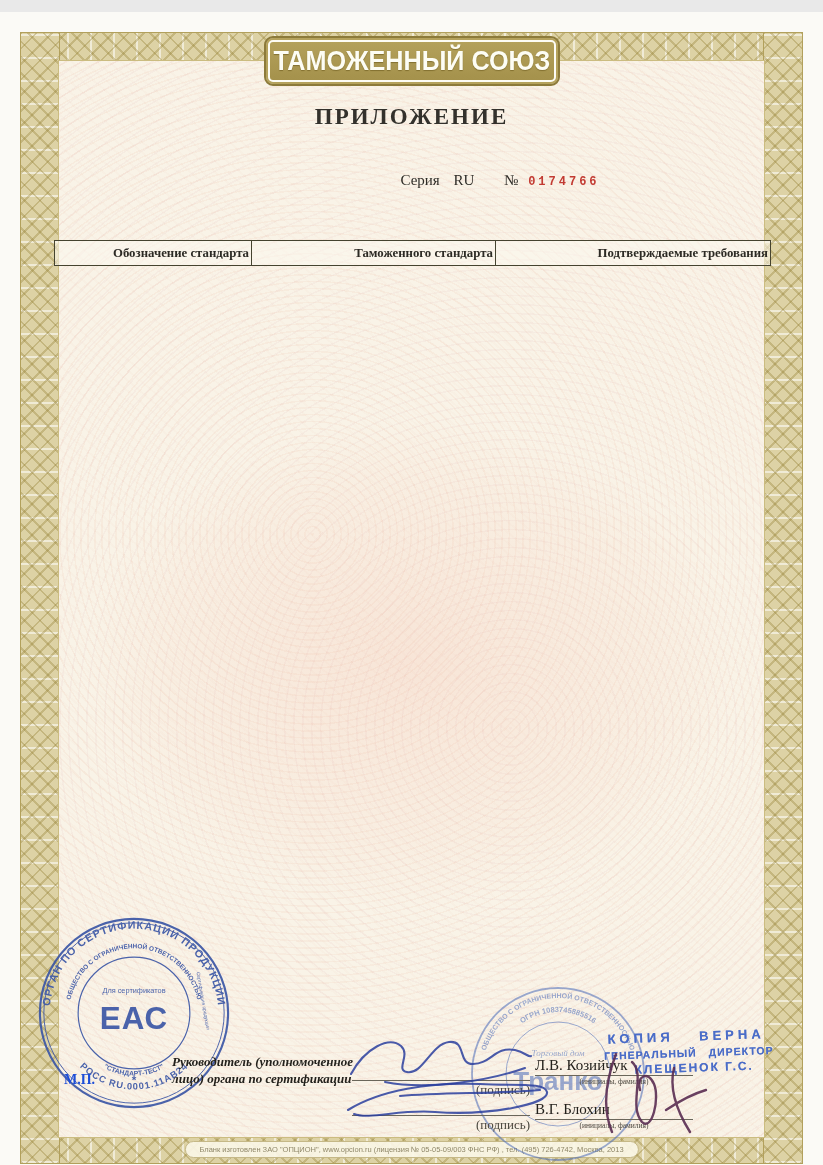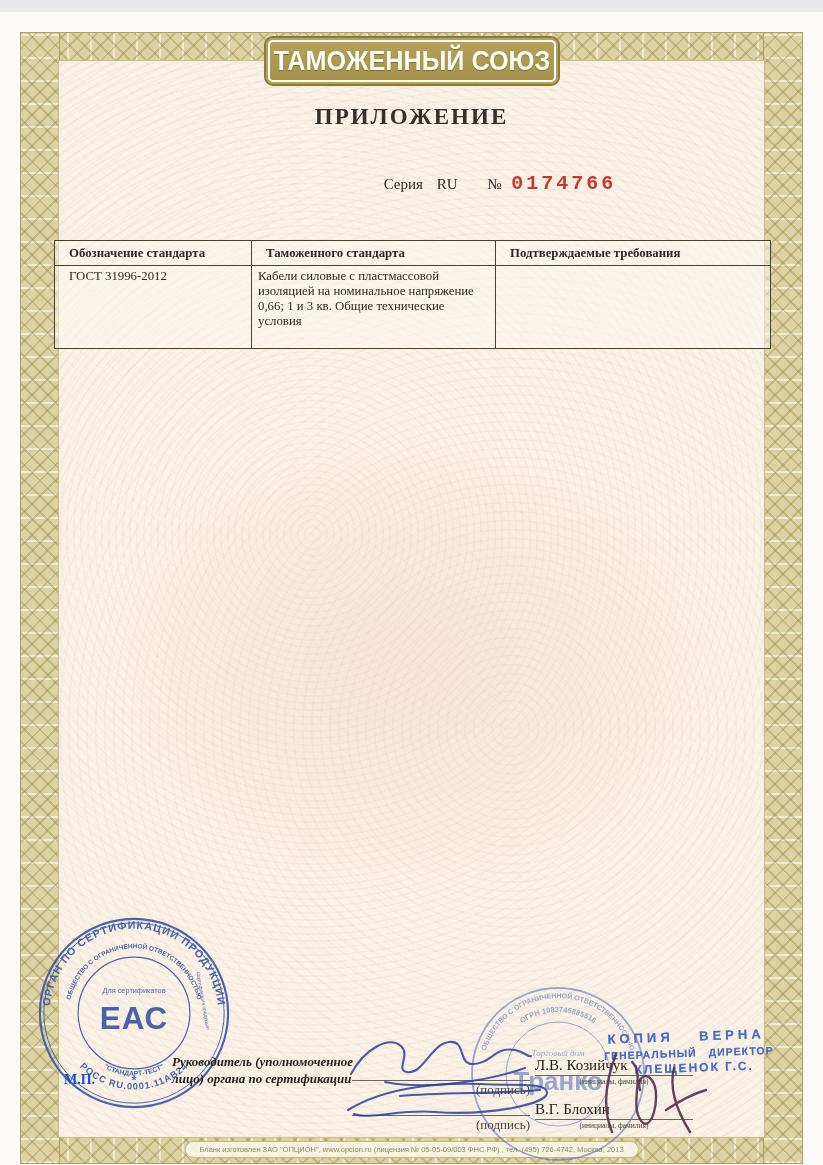--- a/index.html
+++ b/index.html
@@ -47,30 +47,30 @@
   .abs{position:absolute;}
   .center{left:0;right:0;text-align:center;}
   .title{top:92px;font-size:23px;font-weight:bold;letter-spacing:2px;color:#33312c;z-index:2;}
   .cert-line{top:134px;font-size:15.5px;color:#2e2c27;z-index:2;}
   .cert-line .lbl{font-weight:bold;letter-spacing:.4px;}
   .cert-line .no{font-weight:bold;margin-left:8px;}
   .cert-line .val{margin-left:10px;padding:0 42px 1px 6px;border-bottom:1px solid #5a564c;}
   .series-line{top:160px;left:300px;width:400px;text-align:center;font-size:15px;color:#2e2c27;z-index:2;}
   .series-line .reg{margin-left:10px;}
   .series-line .sign{margin-left:26px;}
-  .series-line .num{font-family:"Liberation Mono",monospace;font-weight:bold;font-size:20px;
+  .series-line .num{font-family:"Liberation Mono",monospace;font-weight:bold;font-size:12px;
     letter-spacing:3px;color:#c23a32;margin-left:6px;}
 
   .intro{top:188px;left:60px;right:52px;text-align:center;font-weight:bold;
     font-size:12.8px;line-height:1.4;color:#2c2a24;z-index:2;}
 
   table.std{position:absolute;top:228px;left:54px;width:716px;border-collapse:collapse;
     table-layout:fixed;z-index:2;background:rgba(252,248,238,.55);}
   table.std th,table.std td{border:1.6px solid #45432f;font-size:12.8px;color:#2c2a24;}
-  table.std th{font-weight:bold;text-align:left;padding:3px 14px;height:18px;}
+  table.std th{font-weight:bold;text-align:right;padding:3px 2px;height:18px;}
   table.std td{vertical-align:top;height:76px;padding:3px 6px;text-align:left;}
   table.std td.c1{padding-left:14px;}
 
   
   .mp{left:64px;top:1060px;font-weight:bold;font-size:14px;color:#1d4ed8;z-index:4;}
   .sig-label{font-weight:bold;font-size:13px;line-height:1.28;color:#23211c;z-index:3;}
   .lab1{left:172px;top:1042px;width:208px;font-style:italic;}
   .lab2{left:172px;top:1086px;width:192px;}
   .sig-line{z-index:3;}
   .sig-line .rule{display:block;width:100%;border-bottom:1px solid #6a665a;height:22px;}
@@ -134,25 +134,20 @@
         <col style="width:197px">
         <col style="width:244px">
         <col style="width:275px">
       </colgroup>
     <tbody>
         <tr>
       <th>Обозначение стандарта</th>
       <th>Таможенного стандарта</th>
       <th>Подтверждаемые требования</th>
     </tr>
-    <tr>
-      <td class="c1">ГОСТ 31996-2012</td>
-      <td>Кабели силовые с пластмассовой изоляцией на номинальное напряжение 0,66; 1 и 3 кв. Общие технические условия</td>
-      <td></td>
-    </tr>
   </tbody>
     </table>
 
   <svg class="stamp stamp-left" viewBox="0 0 200 200">
     <defs>
       <path id="arcA" d="M14,100 A86,86 0 0 1 186,100"></path>
       <path id="arcB" d="M34,100 A66,66 0 0 1 166,100"></path>
       <path id="arcC" d="M22,100 A78,78 0 0 0 178,100"></path>
       <path id="arcD" d="M36,100 A64,64 0 0 0 164,100"></path>
     </defs>

